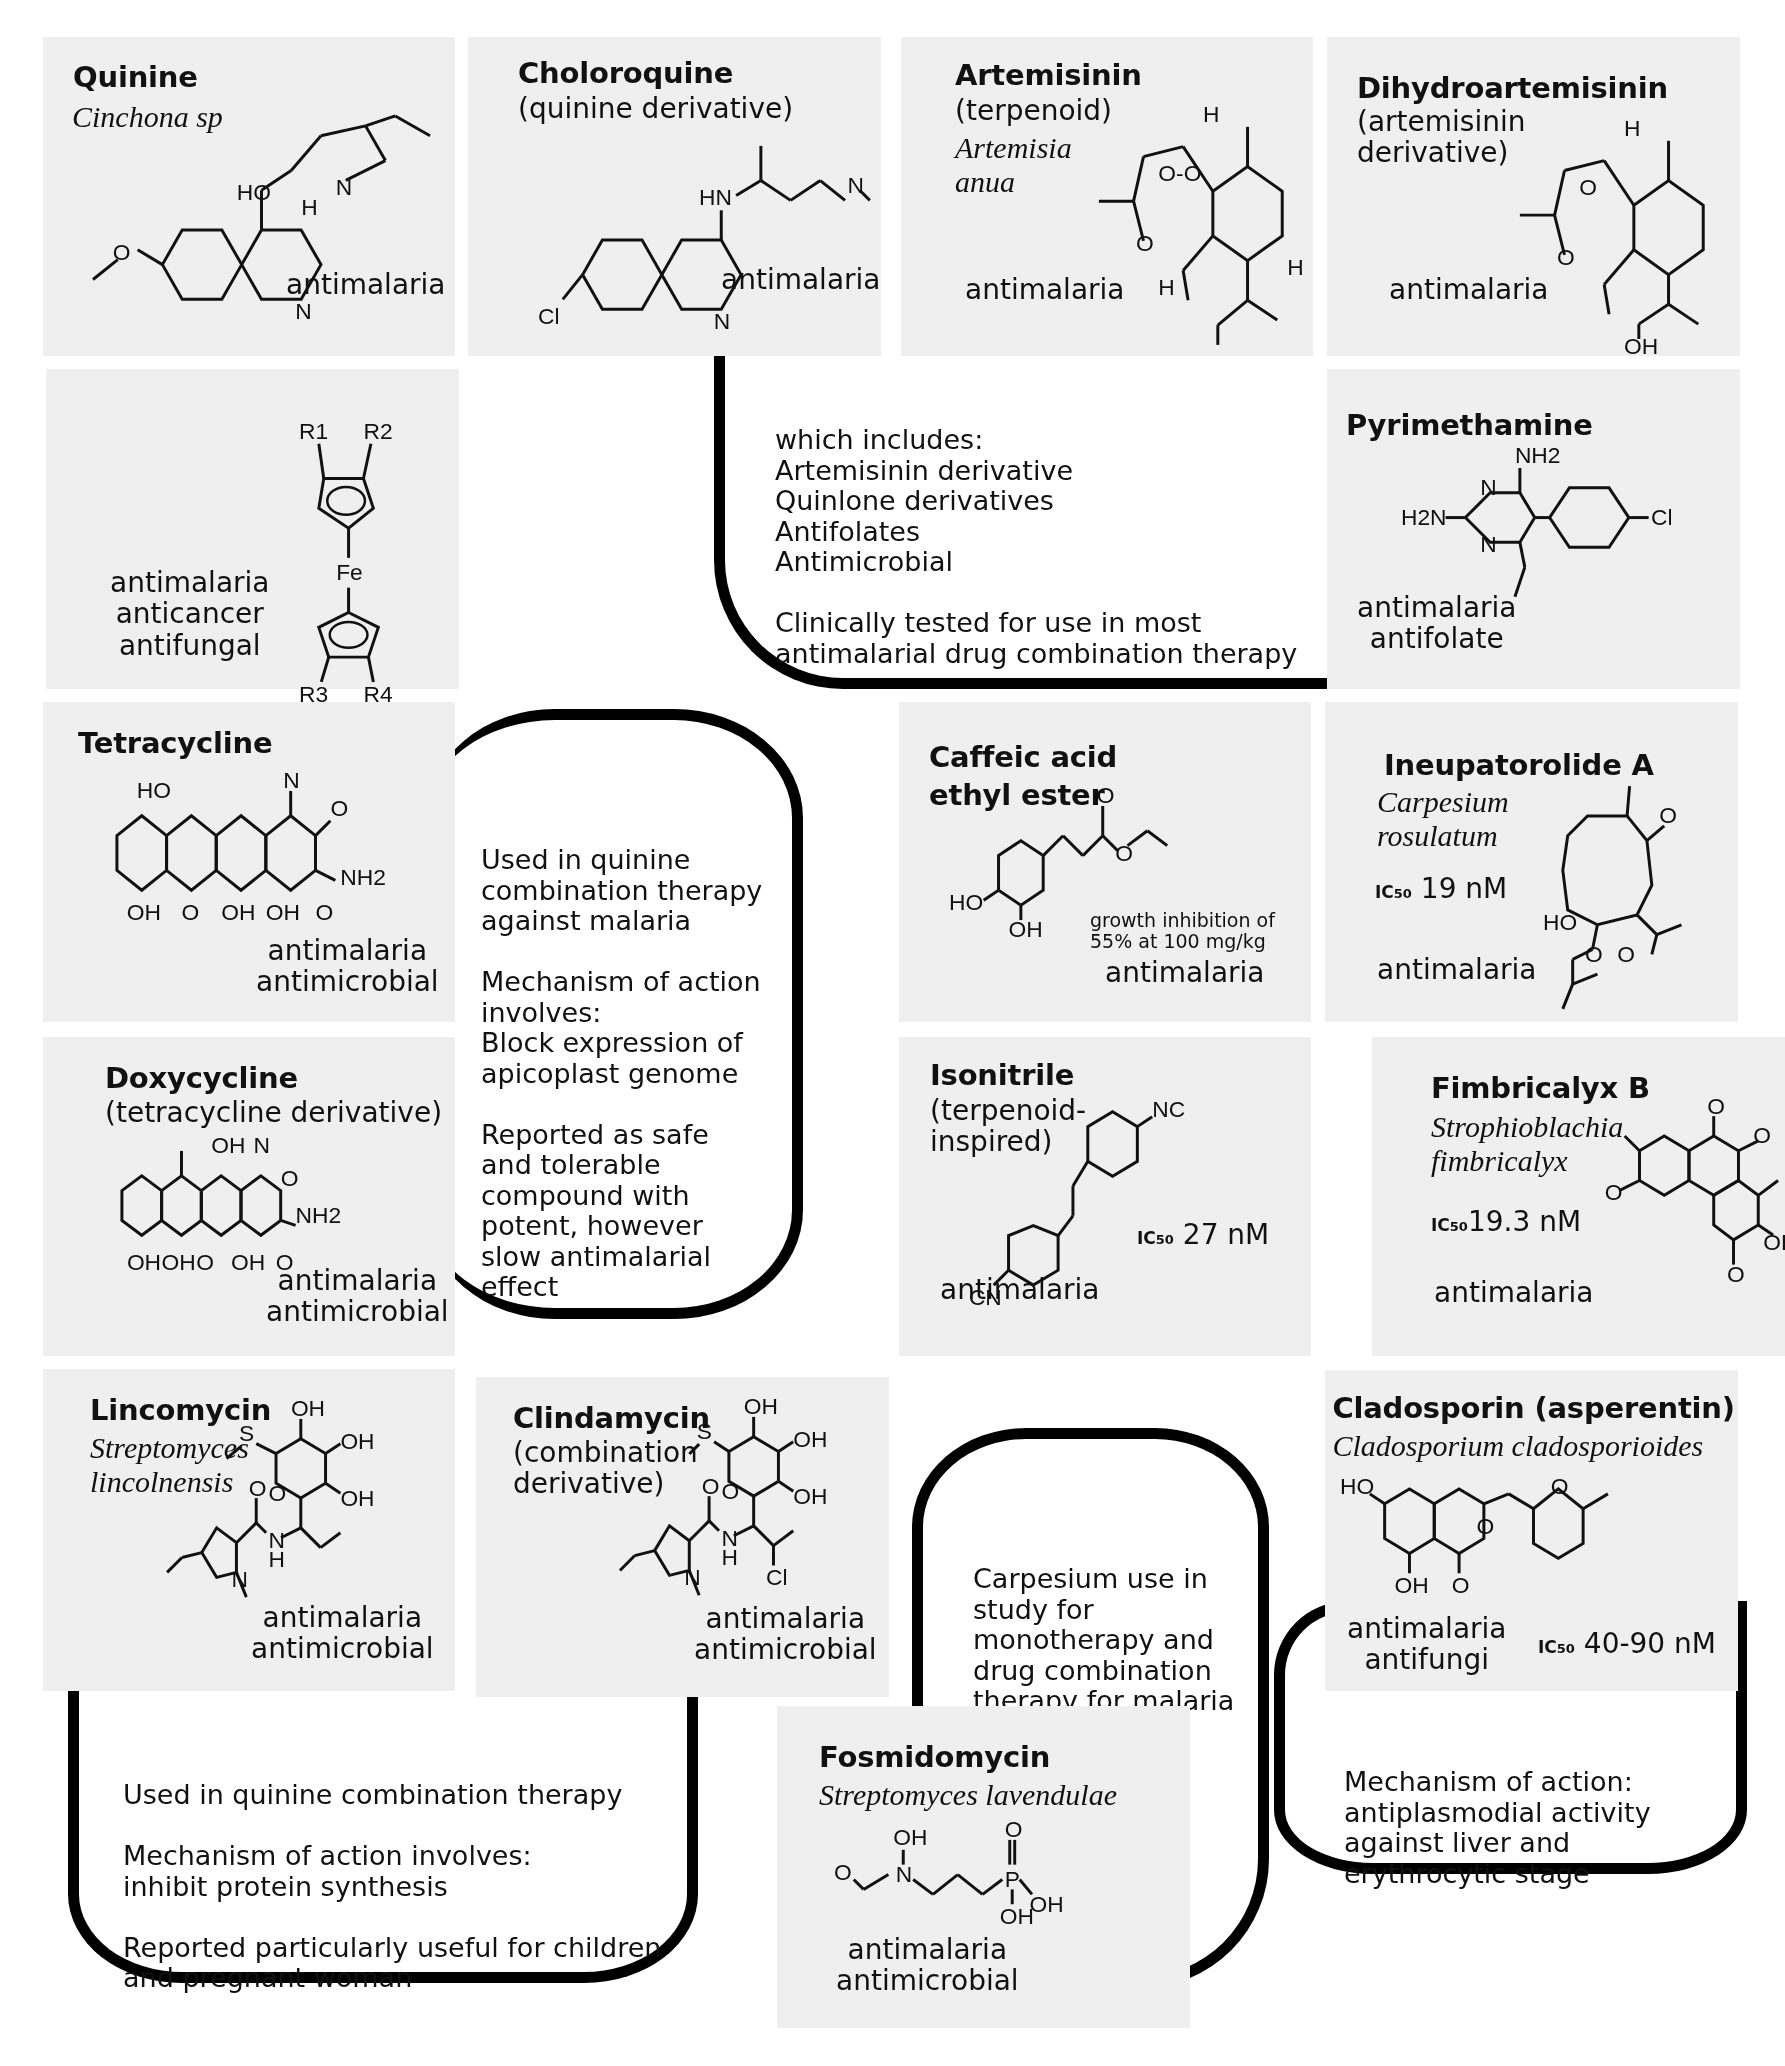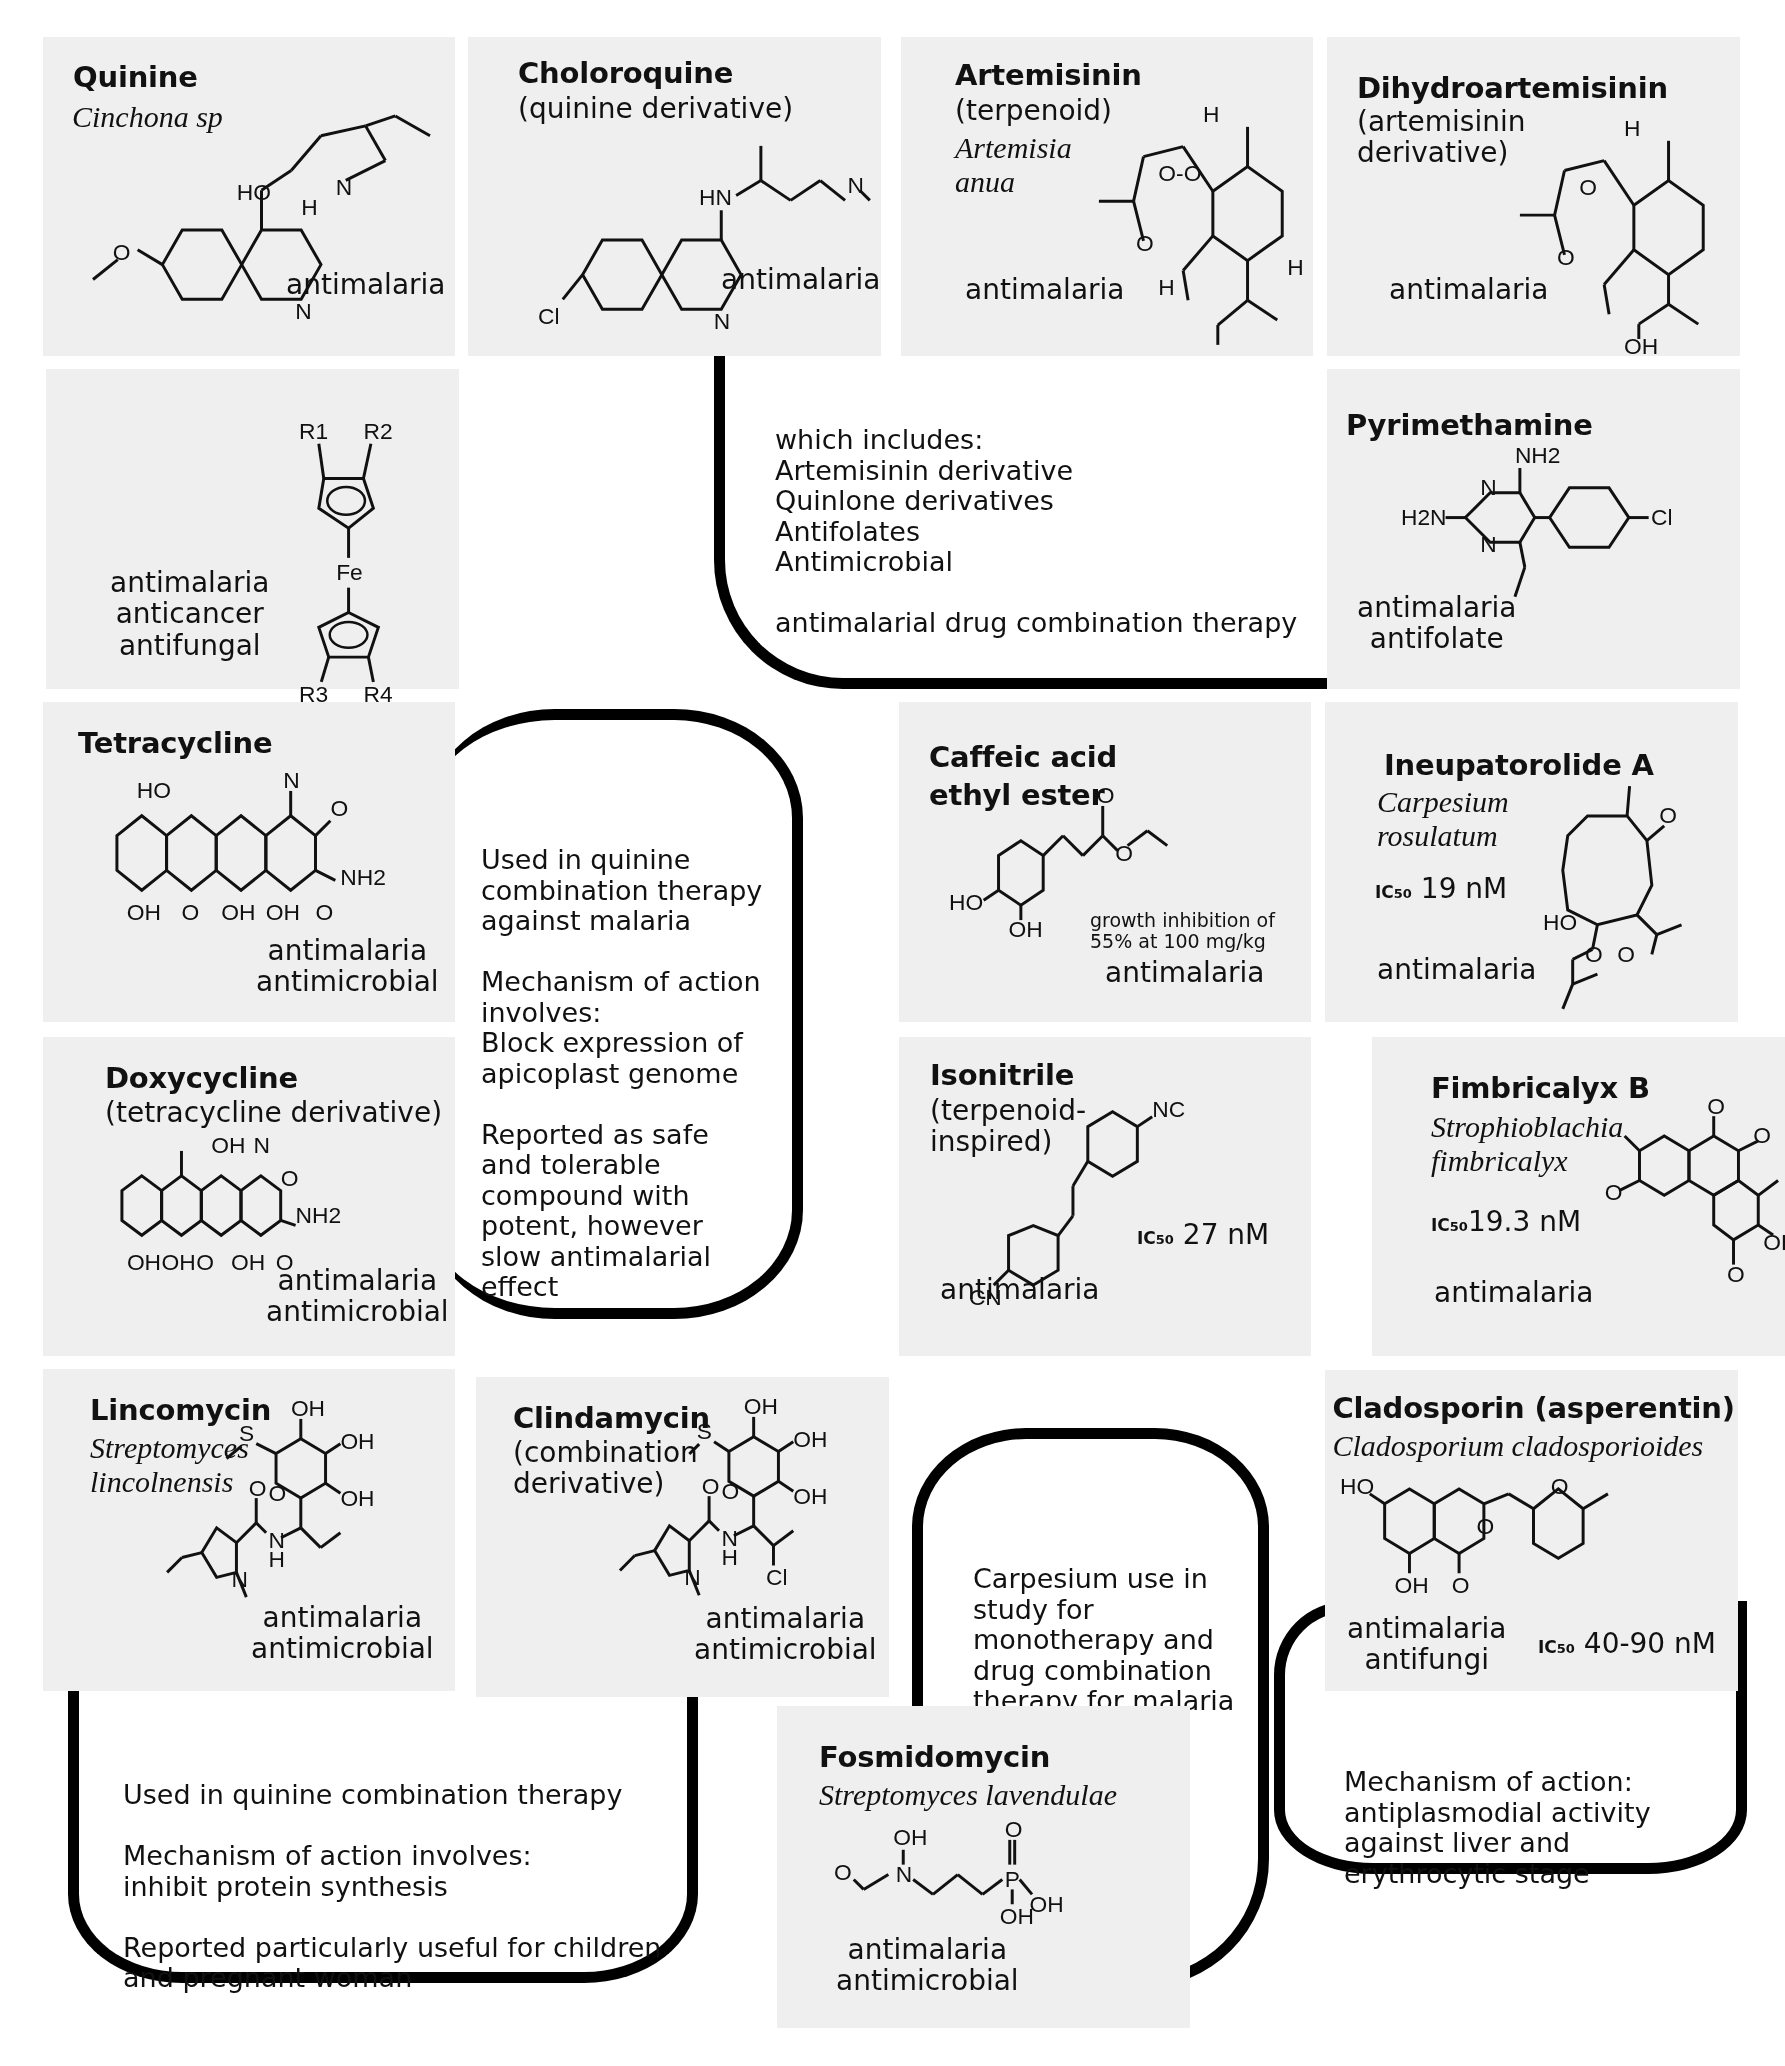--- a/index.html
+++ b/index.html
@@ -17,21 +17,21 @@
   .ic small { font-size:17px; font-weight:bold; }
   svg.mol { position:absolute; overflow:visible; }
   svg.mol line, svg.mol polyline, svg.mol polygon, svg.mol path, svg.mol circle { stroke:#111; stroke-width:6; fill:none; }
   svg.mol text { font-family:"Liberation Sans", sans-serif; font-size:46px; fill:#111; }
 </style>
 </head>
 <body>
 
 <div class="bubble" style="left:714px; top:297px; width:644px; height:392px; border-radius:0 0 30px 129px; border-top:none; border-right:none;">
   <div class="t btxt" style="left:50px; top:67px;">
-    <div>which includes:</div><div>Artemisinin derivative</div><div>Quinlone derivatives</div><div>Antifolates</div><div>Antimicrobial</div><div>&nbsp;</div><div>antimalarial drug combination therapy</div>
+    <div>which includes:</div><div>Artemisinin derivative</div><div>Quinlone derivatives</div><div>Antifolates</div><div>Antimicrobial</div><div>&nbsp;</div><div>Clinically tested for use in most</div><div>antimalarial drug combination therapy</div>
   </div>
 </div>
 
 <div class="bubble" style="left:426px; top:709px; width:377px; height:610px; border-radius:129px 129px 129px 129px / 109px 109px 109px 109px; border-left:none;">
   <div class="t btxt" style="left:55px; top:64px;">
     <div>Used in quinine</div><div>combination therapy</div><div>against malaria</div><div>&nbsp;</div><div>Mechanism of action</div><div>involves:</div><div>Block expression of</div><div>apicoplast genome</div><div>&nbsp;</div><div>Reported as safe</div><div>and tolerable</div><div>compound with</div><div>potent, however</div><div>slow antimalarial</div><div>effect</div>
   </div>
 </div>
 
 <div class="bubble" style="left:68px; top:1636px; width:630px; height:347px; border-radius:0 0 114px 114px / 0 0 89px 89px; border-top:none;">

